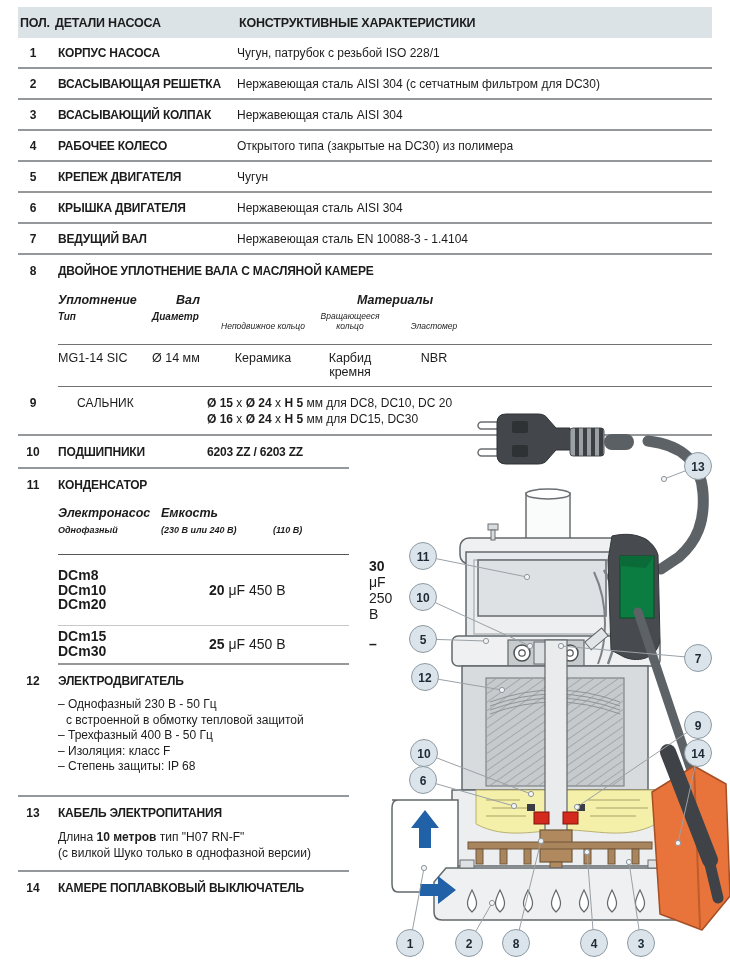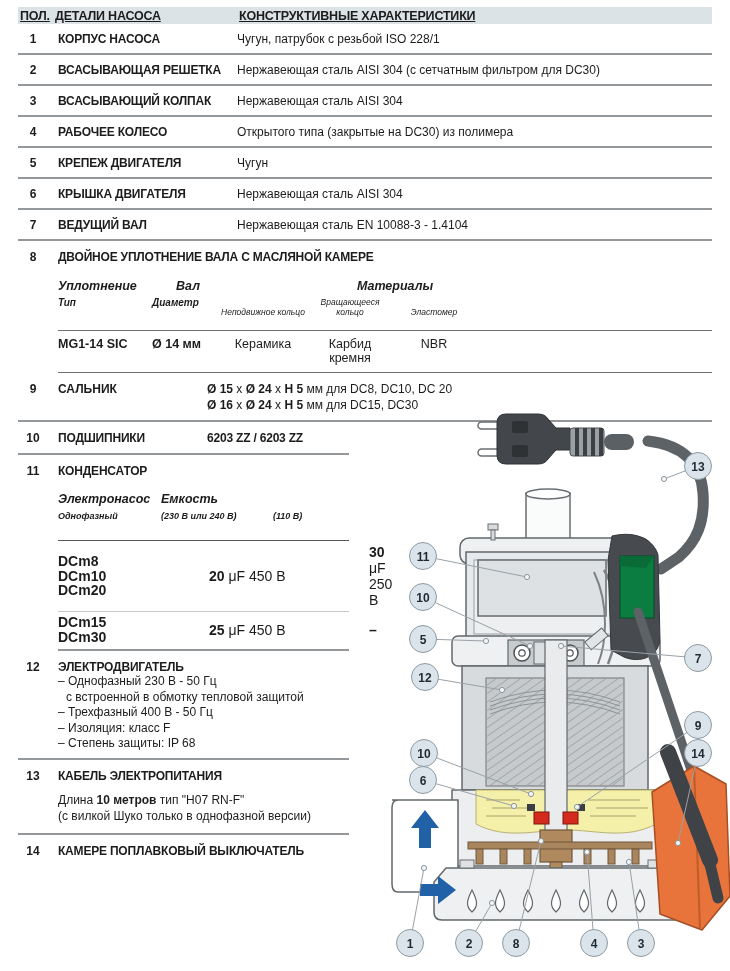--- a/index.html
+++ b/index.html
@@ -5,61 +5,61 @@
   :root{
     --green:#0c7d41; --orange:#e8743c; --yellow:#f4efa9; --red:#d42a1e;
     --blue:#2061a8; --cable:#5d6266; --callout_fill:#dbe4ea;
   }
   *{box-sizing:border-box; margin:0; padding:0;}
   html,body{background:#fff;}
   body{width:730px; height:971px; font-family:"Liberation Sans", sans-serif; color:#1c1c1c; position:relative; overflow:hidden;}
   .page{position:relative; width:730px; height:971px; background:#fff;}
   .content{position:absolute; left:18px; top:7px; width:694px;}
 
-  .hdr{display:grid; grid-template-columns:35px 184px 1fr; background:#dbe3e7; height:17px; align-items:center; font-weight:bold; font-size:12.5px; letter-spacing:-0.2px; padding-left:2px;text-decoration:underline;}
+  .hdr{display:grid; grid-template-columns:35px 184px 1fr; background:#dbe3e7; height:31px; align-items:center; font-weight:bold; font-size:12.5px; letter-spacing:-0.2px; padding-left:2px;}
 
   .row{display:grid; grid-template-columns:40px 179px 1fr; border-bottom:2px solid #95989b; padding:8px 0 7px; font-size:12px; line-height:14px;}
   .row .num{text-align:center; padding-right:10px; font-weight:bold;}
   .row .name{font-weight:bold; letter-spacing:-0.2px; padding-right:6px;}
 
   .sec-title{display:grid; grid-template-columns:40px 1fr; font-size:12px; line-height:14px; padding-top:9px;}
   .sec-title .num{text-align:center; padding-right:10px; font-weight:bold;}
   .sec-title .name{font-weight:bold; letter-spacing:-0.2px;}
 
   
   .sealtbl{margin-left:40px; margin-top:15px; font-size:12.5px;}
   .sealhead1{display:grid; grid-template-columns:94px 66px 258px; font-weight:bold; font-style:italic;gap:24px;}
   .sealhead1 .mat{text-align:center;}
   .sealhead2{display:grid; grid-template-columns:94px 66px 90px 84px 84px; margin-top:4px; padding-bottom:13px; border-bottom:1px solid #6f7376;}
   .sealhead2 .big{font-weight:bold; font-style:italic; font-size:10px;}
   .sealhead2 .sm{font-style:italic; font-size:8.5px; text-align:center; align-self:end;}
   .sealdata{display:grid; grid-template-columns:94px 66px 90px 84px 84px; padding:6px 0 7px; border-bottom:1px solid #6f7376;}
-  .sealdata .b{font-weight:bold;}
+  .sealdata .b{font-weight:normal;}
   .sealdata .c{text-align:center;}
 
   .row9{display:grid; grid-template-columns:40px 149px 1fr; border-bottom:2px solid #95989b; padding:8px 0 7px; font-size:12px; line-height:16px;}
   .row9 .num{text-align:center; padding-right:10px; font-weight:bold;}
-  .row9 .name{font-weight:bold;}
+  .row9 .name{font-weight:normal;margin-left:19px;}
 
   .narrow{width:331px;}
   .row10{display:grid; grid-template-columns:40px 149px 1fr; border-bottom:2px solid #95989b; padding:9px 0 8px; font-size:12px;}
   .row10 .num{text-align:center; padding-right:10px; font-weight:bold;}
   .row10 .name, .row10 .desc{font-weight:bold; letter-spacing:-0.2px;}
 
   .captbl{margin-left:40px; margin-top:14px; font-size:12.5px;}
   .caphead1{display:grid; grid-template-columns:103px 1fr; font-weight:bold; font-style:italic;}
   .caphead2{display:grid; grid-template-columns:103px 112px 1fr; font-weight:bold; font-style:italic; font-size:9px; margin-top:5px; padding-bottom:19px; border-bottom:1.5px solid #55585b;}
   .capgroup{display:grid; grid-template-columns:103px 112px 1fr; align-items:center; padding:3px 0; font-size:14px;gap:48px;}
   .capgroup .models div{font-weight:bold; line-height:14.5px;}
   .capgroup .val b{font-weight:bold;}
   .thinline{border-bottom:1px solid #c6c8ca;}
   .capend{border-bottom:2px solid #95989b; margin-top:2px;}
 
   .sub{margin-left:40px; font-size:12px; line-height:15.5px;}
-  .bullets{margin-top:0; padding-bottom:6px;}
+  .bullets{margin-top:9px; padding-bottom:20px;}
   .bullets .cont{padding-left:8px;}
   .shortline{border-bottom:2px solid #95989b;}
   .cabletxt{margin-top:9px; line-height:16px; padding-bottom:9px;}
   .note{margin-top:5px;}
   .pt{padding-top:9px;}
 
   svg#diagram{position:absolute; left:0; top:0; width:730px; height:971px; pointer-events:none;}
   .callout-num{font-family:"Liberation Sans", sans-serif; font-size:12px; font-weight:bold; fill:#1d2a35;}
 </style>
 </head>

